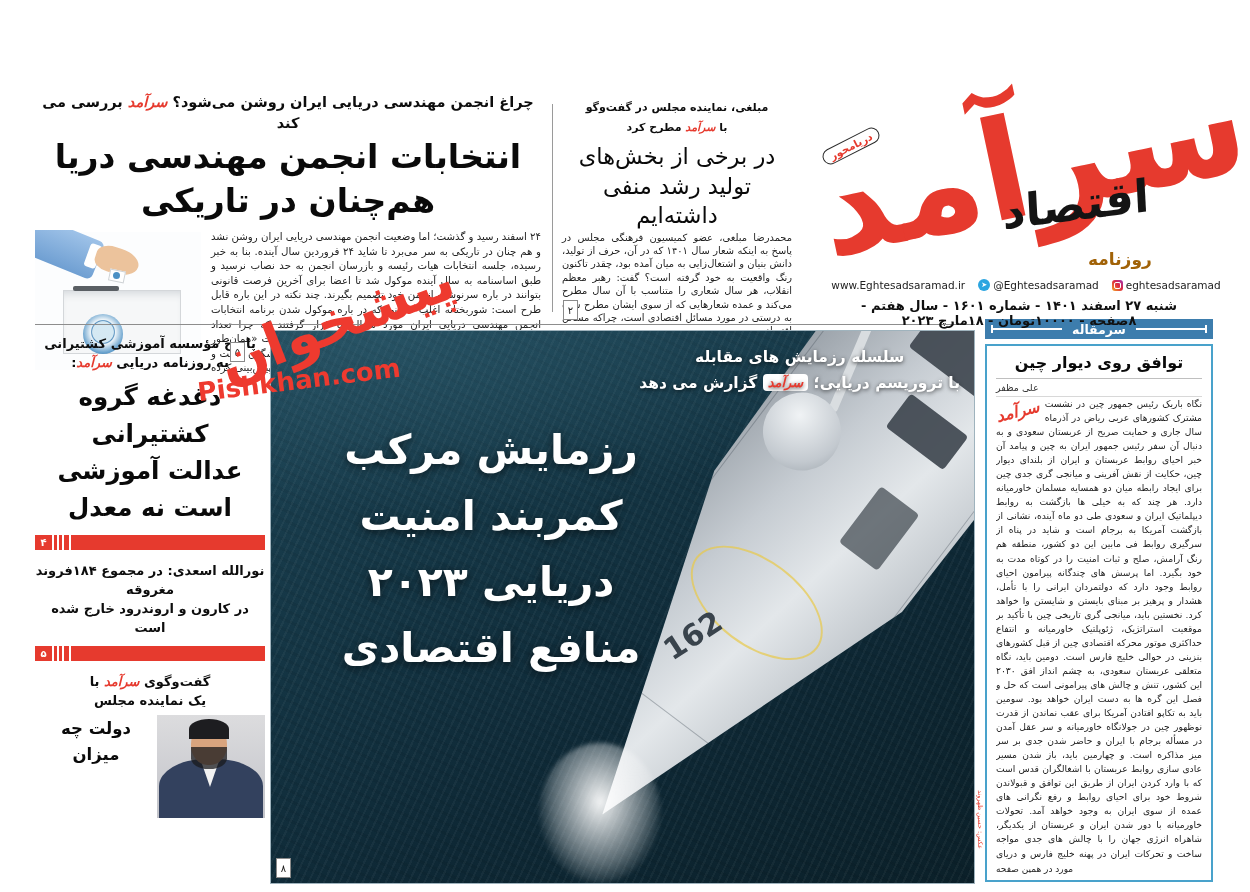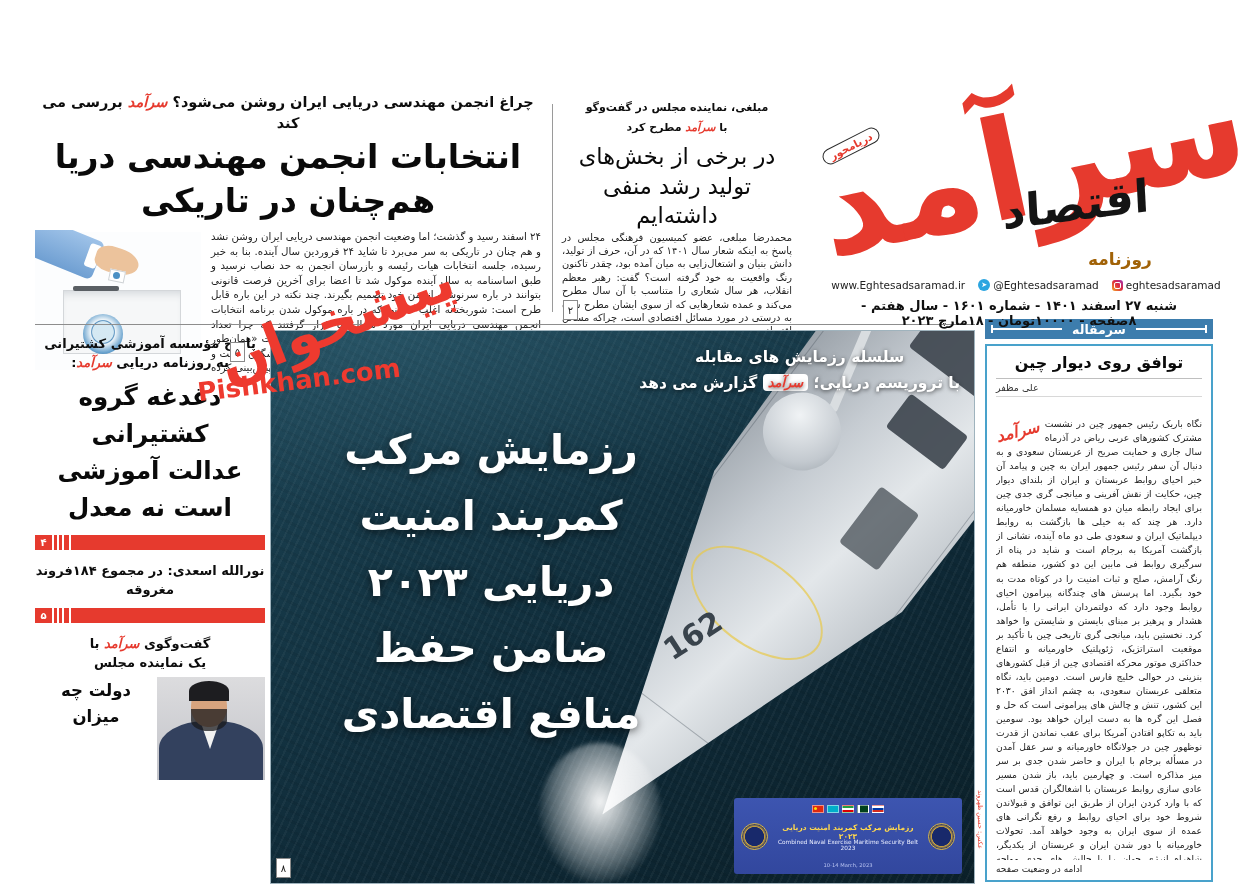--- a/index.html
+++ b/index.html
@@ -131,21 +131,21 @@
   .ed{position:absolute;left:985px;top:319px;width:228px;height:565px;}
   .ed-tab{height:20px;background:#3d7dad;display:flex;align-items:center;color:#fff;font-size:12.5px;
           font-weight:bold;padding:0 6px;}
   .ed-tab .lbl{margin:0 10px;white-space:nowrap;}
   .tline{flex:1;height:2px;background:#fff;position:relative;}
   .tline.l::after{content:'';position:absolute;right:0;top:-3px;width:2px;height:8px;background:#fff;}
   .tline.r::before{content:'';position:absolute;left:0;top:-3px;width:2px;height:8px;background:#fff;}
   .ed-box{margin-top:5px;border:2px solid #49a2cb;height:538px;padding:7px 9px 6px;display:flex;flex-direction:column;background:#fff;}
   .ed-title{font-size:16px;font-weight:bold;text-align:center;color:#0a0a0a;}
   .ed-sep{border:0;border-top:1px solid #bfbfbf;margin:6px 0 3px;}
-  .ed-author{font-size:9.5px;color:#333;text-align:left;border-bottom:1px solid #d8d8d8;padding-bottom:3px;margin-bottom:20px;}
+  .ed-author{font-size:9.5px;color:#333;text-align:left;border-bottom:1px solid #d8d8d8;padding-bottom:3px;margin-bottom:0;}
   .ed-body{flex:1;font-size:9.2px;line-height:14.05px;text-align:justify;color:#1b1b1b;overflow:hidden;}
   .ed-logo{float:left;color:#e63a2e;font-size:16px;font-weight:bold;font-style:italic;transform:rotate(-14deg);
            margin:8px 5px 2px 0;}
   .ed-more{text-align:left;font-size:9px;color:#222;margin-top:4px;}
 
   
   .wm-fa{position:absolute;left:212px;top:288px;font-size:57px;font-weight:bold;color:#ee3a2f;
          transform:rotate(-21deg);z-index:60;}
   .wm-en{position:absolute;left:197px;top:365px;font-size:26px;font-weight:bold;color:#ee3a2f;
          transform:rotate(-7deg);z-index:60;direction:ltr;}
@@ -239,38 +239,23 @@
         <span data-name="kicker-text">با تروریسم دریایی؛</span>
         <span class="chip" data-name="saramad-inline-logo">سرآمد</span>
         <span data-name="kicker-text">گزارش می دهد</span>
       </div>
     </div>
 
     <div class="hero-hl" data-name="hero-headline">
       <div data-name="headline-line">رزمایش مرکب</div>
       <div data-name="headline-line">کمربند امنیت</div>
       <div data-name="headline-line">دریایی ۲۰۲۳</div>
-      <div data-name="headline-line">ضامن حفظ</div>
       <div data-name="headline-line">منافع اقتصادی</div>
     </div>
 
-    <div class="banner" data-name="exercise-banner">
-      <div class="emb" style="left:7px" data-name="navy-emblem-left"></div>
-      <div class="emb" style="right:7px" data-name="navy-emblem-right"></div>
-      <div class="flags" data-name="flags-row">
-        <span class="flag f-cn" data-name="china-flag"></span>
-        <span class="flag f-kz" data-name="kazakhstan-flag"></span>
-        <span class="flag f-ir" data-name="iran-flag"></span>
-        <span class="flag f-pk" data-name="pakistan-flag"></span>
-        <span class="flag f-ru" data-name="russia-flag"></span>
-      </div>
-      <div class="banner-fa" data-name="banner-title-fa">رزمایش مرکب کمربند امنیت دریایی ۲۰۲۳</div>
-      <div class="banner-en" data-name="banner-title-en">Combined Naval Exercise Maritime Security Belt 2023</div>
-      <div class="banner-date" data-name="banner-date">10-14 March, 2023</div>
-    </div>
 
     <div class="pbadge" style="left:5px;bottom:5px" data-name="page-badge">۸</div>
   </div>
   <div class="credit" data-name="photo-credit">عکس: حسین ظهروند</div>
 
   <div class="col-left" data-name="left-column">
     <div class="kicker" data-name="article1-kicker">
       <div data-name="kicker-text">پاسخ مؤسسه آموزشی کشتیرانی</div>
       <div data-name="kicker-line2">
         <span data-name="kicker-text">به روزنامه دریایی</span>
@@ -285,20 +270,21 @@
     <div class="bar" data-name="page-indicator-bar">
       <span class="num" data-name="page-number">۴</span>
       <i></i>
         <i></i>
         <i style="width:5px"></i>
         <span class="rest"></span>
     </div>
 
     <div class="kicker a2k" data-name="article2-kicker">
       <div data-name="kicker-text">نورالله اسعدی: در مجموع ۱۸۴فروند مغروقه</div>
+      <div data-name="kicker-text">در کارون و اروندرود خارج شده است</div>
     </div>
     <div class="bar" data-name="page-indicator-bar">
       <span class="num" data-name="page-number">۵</span>
       <i></i>
         <i></i>
         <i style="width:5px"></i>
         <span class="rest"></span>
     </div>
 
     <div class="kicker a3k" data-name="article3-kicker">
@@ -333,20 +319,20 @@
       <span class="tline r" data-name="tab-decoration-line"></span>
     </div>
     <div class="ed-box" data-name="editorial-box">
       <div class="ed-title" data-name="editorial-title">توافق روی دیوار چین</div>
       <hr class="ed-sep" data-name="divider">
       <div class="ed-author" data-name="editorial-author">علی مظفر</div>
       <div class="ed-body" data-name="editorial-body">
         <span class="ed-logo" data-name="saramad-inline-logo">سرآمد</span>
         <span data-name="editorial-body-text">نگاه باریک رئیس جمهور چین در نشست مشترک کشورهای عربی ریاض در آذرماه سال جاری و حمایت صریح از عربستان سعودی و به دنبال آن سفر رئیس جمهور ایران به چین و پیامد آن خبر احیای روابط عربستان و ایران از بلندای دیوار چین، حکایت از نقش آفرینی و میانجی گری جدی چین برای ایجاد رابطه میان دو همسایه مسلمان خاورمیانه دارد. هر چند که به خیلی ها بازگشت به روابط دیپلماتیک ایران و سعودی طی دو ماه آینده، نشانی از بازگشت آمریکا به برجام است و شاید در پناه از سرگیری روابط فی مابین این دو کشور، منطقه هم رنگ آرامش، صلح و ثبات امنیت را در کوتاه مدت به خود بگیرد. اما پرسش های چندگانه پیرامون احیای روابط وجود دارد که دولتمردان ایرانی را با تأمل، هشدار و پرهیز بر مبنای بایستن و شایستن وا خواهد کرد. نخستین باید، میانجی گری تاریخی چین با تأکید بر موقعیت استراتژیک، ژئوپلتیک خاورمیانه و انتفاع حداکثری موتور محرکه اقتصادی چین از قبل کشورهای بنزینی در حوالی خلیج فارس است. دومین باید، نگاه متعلقی عربستان سعودی، به چشم انداز افق ۲۰۳۰ این کشور، تنش و چالش های پیرامونی است که حل و فصل این گره ها به دست ایران خواهد بود. سومین باید به تکاپو افتادن آمریکا برای عقب نماندن از قدرت نوظهور چین در جولانگاه خاورمیانه و سر عقل آمدن در مسأله برجام با ایران و حاضر شدن جدی بر سر میز مذاکره است. و چهارمین باید، باز شدن مسیر عادی سازی روابط عربستان با اشغالگران قدس است که با وارد کردن ایران از طریق این توافق و قبولاندن شروط خود برای احیای روابط و رفع نگرانی های عمده از سوی ایران به وجود خواهد آمد. تحولات خاورمیانه با دور شدن ایران و عربستان از یکدیگر، شاهراه انرژی جهان را با چالش های جدی مواجه ساخت و تحرکات ایران در پهنه خلیج فارس و دریای عمان، فرکانس قیمت نفت در منطقه جهان را تحت الشعاع قرار داد. نگاه راهبردی «شی جین پینگ» رئیس جمهور چین به بوران حوادث خاورمیانه بعد از توفیقات اقتصادی، تجاری و سرمایه گذاری در جهان به ویژه در آفریقا، اکنون با درایت و سیاست، معطوف به خاورمیانه ای شده که قلب سوخته ای حیاتی آن است و معتقد است، دسترسی آسان به پمپ بنزین های خاوری از گلوگاه امن ایران و عربستان خواهد گذشت. بنابراین؛ رئیس جمهور چین اهداف امپراطوری اقتصادی خود را در خاورمیانه، در گرو ثبات و تعامل مابین ایران و عربستان می داند...</span>
       </div>
-      <div class="ed-more" data-name="editorial-continuation">ادامه در وضعیت صفحه</div>
+      <div class="ed-more" data-name="editorial-continuation">مورد در همین صفحه</div>
     </div>
   </div>
 
   <div class="wm-fa" data-name="pishkhan-watermark-fa">پیشخوان</div>
   <div class="wm-en" data-name="pishkhan-watermark-en">Pishkhan.com</div>
 
 </div>
 
 </body></html>

